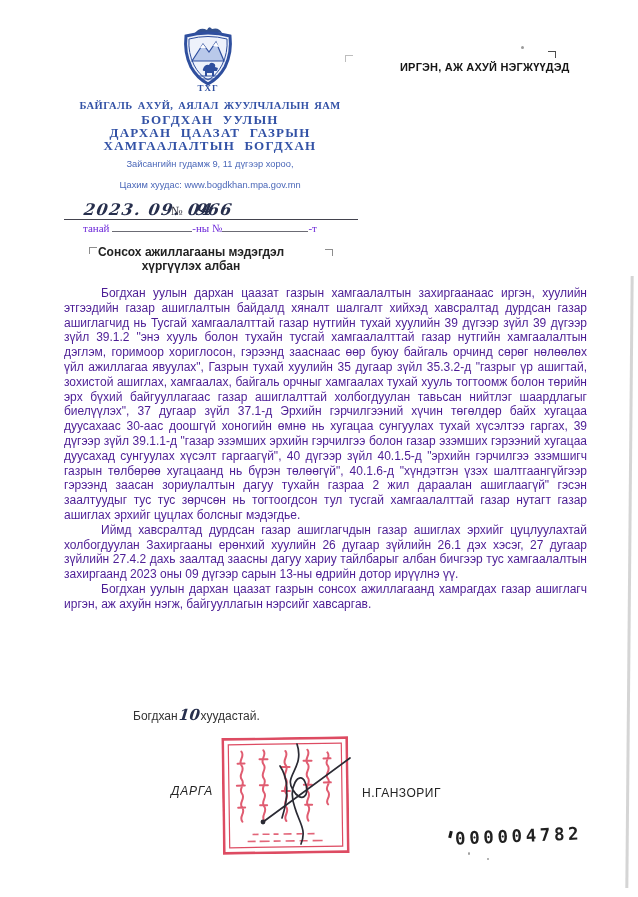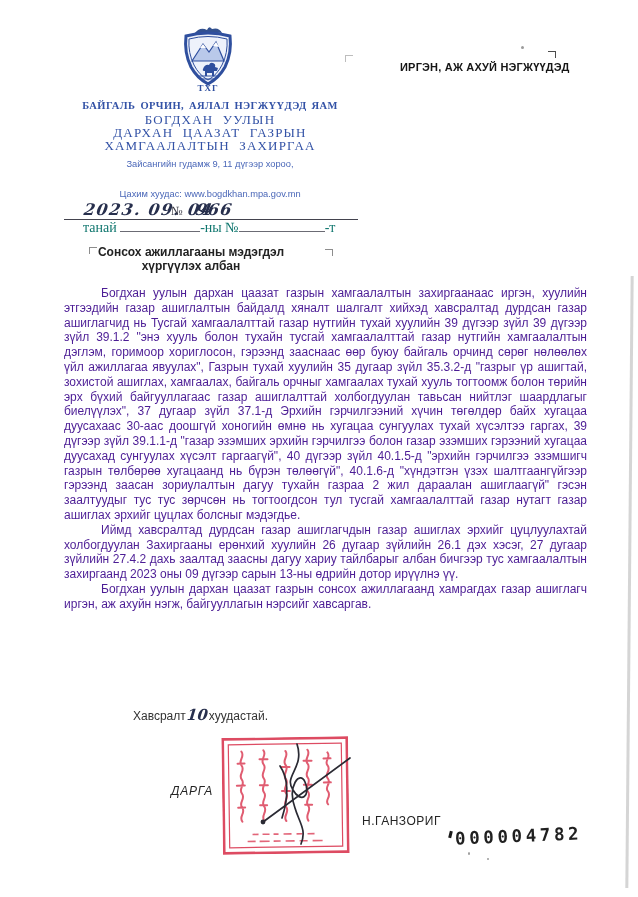--- a/index.html
+++ b/index.html
@@ -14,45 +14,45 @@
     position:absolute; left:176px; top:83px; width:64px; text-align:center;
     font-family:"Liberation Serif", serif; font-weight:bold; font-size:9px;
     color:#30509f; letter-spacing:1px;
   }
   .lh-center { position:absolute; left:50px; width:320px; text-align:center; }
   .ministry {
     top:100px; font-family:"Liberation Serif", serif; font-weight:bold;
     font-size:10.5px; color:#3352a6; letter-spacing:0.4px; word-spacing:2px;
   }
   .org-line {
-    font-family:"Liberation Serif", serif; font-weight:normal; font-size:13px;
+    font-family:"Liberation Serif", serif; font-weight:bold; font-size:13px;
     color:#3352a6; letter-spacing:1.2px; word-spacing:5px; line-height:12px;
   }
   .org1 { top:114px; } .org2 { top:127px; } .org3 { top:140px; }
   .addr { font-size:9.3px; color:#4a67b8; line-height:10.3px; }
-  .addr1 { top:159px;text-align:center; } .addr2 { top:169px; } .addr3 { top:179px; } .addr4 { top:189px; }
+  .addr1 { top:159px;text-align:center; } .addr2 { top:169px; } .addr3 { top:179px; } .addr4 { top:180px; }
 
   
   .date-underline {
     position:absolute; left:64px; top:203px; width:294px; height:16px;
     border-bottom:1.6px solid #43434e;
   }
   .ink {
     font-family:"DejaVu Serif", serif; font-style:italic; font-weight:bold;
     color:#272f4d; transform:skewX(-9deg); display:inline-block;
   }
   .hw-date { position:absolute; left:84px; top:200px; font-size:16px; letter-spacing:1.5px; }
   .no-sign {
     position:absolute; left:171px; top:204px; font-family:"Liberation Serif", serif;
     font-size:12.5px; color:#3a3a46;
   }
   .hw-number { position:absolute; left:196px; top:200px; font-size:16px; letter-spacing:1px; }
   .yourref {
     position:absolute; left:83px; top:219px; font-family:"Liberation Serif", serif;
-    font-size:14px; color:#0f766e;
+    font-size:11px; color:#6d28d9;
   }
   .blank { display:inline-block; border-bottom:1.2px solid #6b6b74; height:12px; vertical-align:baseline; }
   .blank1 { width:80px; } .blank2 { width:86px; }
 
   
   .recipient {
     position:absolute; left:358px; top:61px; width:190px;
     font-size:11px; font-weight:700; color:#161616; letter-spacing:0.2px;
     white-space:nowrap;
     margin-left:42px;
@@ -86,21 +86,20 @@
 
   
   .sig-title {
     position:absolute; left:171px; top:784px; font-size:12px; color:#242424;
     letter-spacing:0.8px;
     font-style:italic;
   }
   .sig-name {
     position:absolute; left:362px; top:786px; font-size:12px; color:#242424;
     letter-spacing:0.5px;
-    margin-top:28px;
   }
   .seal { position:absolute; left:222px; top:737px; width:127px; height:117px; transform:rotate(-0.8deg); }
   .signature-ink { position:absolute; left:235px; top:738px; width:130px; height:118px; }
 
   
   .reg-stamp {
     position:absolute; left:455px; top:826px;
     font-family:"DejaVu Sans Mono", monospace; font-weight:bold;
     font-size:17.5px; letter-spacing:3.6px; color:#101010;
     transform:rotate(-2.4deg); opacity:0.93; white-space:nowrap;
@@ -116,24 +115,24 @@
     <path d="M18,8 Q24,0 31,4 Q33,-1 36,3 Q43,1 46,7 Q40,6 37,9 L27,9 Q22,7 18,8 Z" fill="#33518f"></path>
     <path d="M10,10 Q32,4 54,10 Q56,27 49,41 Q43,52 32,58 Q21,52 15,41 Q8,27 10,10 Z" fill="#eef2fb" stroke="#2f4f9e" stroke-width="3"></path>
     <path d="M13,13 Q32,8 51,13 Q52,27 46,39 Q41,49 32,54 Q23,49 18,39 Q12,27 13,13 Z" fill="none" stroke="#2f4f9e" stroke-width="1"></path>
     <path d="M16,35 L27,18 L33,26 L40,16 L48,35 Z" fill="#b9c9ea" stroke="#2f4f9e" stroke-width="1.2"></path>
     <path d="M24,22 L27,18 L30,22 Z M37,20 L40,16 L43,21 Z" fill="#ffffff"></path>
     <path d="M27,43 q2,-5 6,-4 q1,-3 4,-2 q3,1 2,4 l3,1 -1,3 -3,0 0,5 -2,0 0,-3 -5,0 0,3 -2,0 0,-5 q-3,0 -2,-2 Z" fill="#2f4f9e"></path>
     <path d="M21,50 h22 M24,53 h16" stroke="#2f4f9e" stroke-width="1"></path>
   </svg>
   <div class="logo-caption">ТХГ</div>
 
-  <div class="lh-center ministry">БАЙГАЛЬ ОРЧИН, АЯЛАЛ НЭГЖҮҮДЭД ЯАМ</div>
+  <div class="lh-center ministry">БАЙГАЛЬ АХУЙ, АЯЛАЛ ЖУУЛЧЛАЛЫН ЯАМ</div>
   <div class="lh-center org-line org1">БОГДХАН УУЛЫН</div>
   <div class="lh-center org-line org2">ДАРХАН ЦААЗАТ ГАЗРЫН</div>
-  <div class="lh-center org-line org3">ХАМГААЛАЛТЫН ЗАХИРГАА</div>
+  <div class="lh-center org-line org3">ХАМГААЛАЛТЫН БОГДХАН</div>
   <div class="lh-center addr addr1">Зайсангийн гудамж 9, 11 дүгээр хороо,</div>
   <div class="lh-center addr addr4">Цахим хуудас: www.bogdkhan.mpa.gov.mn</div>
 
   <div class="date-underline"></div>
   <span class="hw-date ink">2023. 09. 04</span>
   <span class="no-sign">№</span>
   <span class="hw-number ink">966</span>
 
   <div class="yourref"><span>танай</span>
     <span class="blank blank1"></span><span>-ны №</span><span class="blank blank2"></span><span>-т</span>
@@ -148,21 +147,21 @@
   <div class="subject subj2">хүргүүлэх албан</div>
   <div class="mark tl m-sub-l"></div>
   <div class="mark tr m-sub-r"></div>
 
   <div class="body-text">
     <p>Богдхан уулын дархан цаазат газрын хамгаалалтын захиргаанаас иргэн, хуулийн этгээдийн газар ашиглалтын байдалд хяналт шалгалт хийхэд хавсралтад дурдсан газар ашиглагчид нь Тусгай хамгаалалттай газар нутгийн тухай хуулийн 39 дүгээр зүйл 39 дүгээр зүйл 39.1.2 "энэ хууль болон тухайн тусгай хамгаалалттай газар нутгийн хамгаалалтын дэглэм, горимоор хориглосон, гэрээнд зааснаас өөр буюу байгаль орчинд сөрөг нөлөөлөх үйл ажиллагаа явуулах", Газрын тухай хуулийн 35 дугаар зүйл 35.3.2-д "газрыг үр ашигтай, зохистой ашиглах, хамгаалах, байгаль орчныг хамгаалах тухай хууль тогтоомж болон төрийн эрх бүхий байгууллагаас газар ашиглалттай холбогдуулан тавьсан нийтлэг шаардлагыг биелүүлэх", 37 дугаар зүйл 37.1-д Эрхийн гэрчилгээний хүчин төгөлдөр байх хугацаа дуусахаас 30-аас доошгүй хоногийн өмнө нь хугацаа сунгуулах тухай хүсэлтээ гаргах, 39 дүгээр зүйл 39.1.1-д "газар эзэмших эрхийн гэрчилгээ болон газар эзэмших гэрээний хугацаа дуусахад сунгуулах хүсэлт гаргаагүй", 40 дүгээр зүйл 40.1.5-д "эрхийн гэрчилгээ эзэмшигч газрын төлбөрөө хугацаанд нь бүрэн төлөөгүй", 40.1.6-д "хүндэтгэн үзэх шалтгаангүйгээр гэрээнд заасан зориулалтын дагуу тухайн газраа 2 жил дараалан ашиглаагүй" гэсэн заалтуудыг тус тус зөрчсөн нь тогтоогдсон тул тусгай хамгаалалттай газар нутагт газар ашиглах эрхийг цуцлах болсныг мэдэгдье.</p>
     <p>Иймд хавсралтад дурдсан газар ашиглагчдын газар ашиглах эрхийг цуцлуулахтай холбогдуулан Захиргааны ерөнхий хуулийн 26 дугаар зүйлийн 26.1 дэх хэсэг, 27 дугаар зүйлийн 27.4.2 дахь заалтад заасны дагуу хариу тайлбарыг албан бичгээр тус хамгаалалтын захиргаанд 2023 оны 09 дүгээр сарын 13-ны өдрийн дотор ирүүлнэ үү.</p>
     <p>Богдхан уулын дархан цаазат газрын сонсох ажиллагаанд хамрагдах газар ашиглагч иргэн, аж ахуйн нэгж, байгууллагын нэрсийг хавсаргав.</p>
   </div>
 
-  <div class="attachment"><span>Хавсралт</span><span class="ink">10</span><span>хуудастай.</span>
+  <div class="attachment"><span>Богдхан</span><span class="ink">10</span><span>хуудастай.</span>
   </div>
 
   <div class="sig-title">ДАРГА</div>
   <div class="sig-name">Н.ГАНЗОРИГ</div>
 
   <svg class="seal" viewBox="0 0 127 117">
     <g stroke="#dd4b62" fill="none">
       <rect x="1.5" y="1.5" width="124" height="114" stroke-width="2.6"></rect>
       <rect x="7" y="7" width="113" height="103" stroke-width="1.2"></rect>
       <g stroke-width="2" stroke-linecap="round" opacity="0.9">

